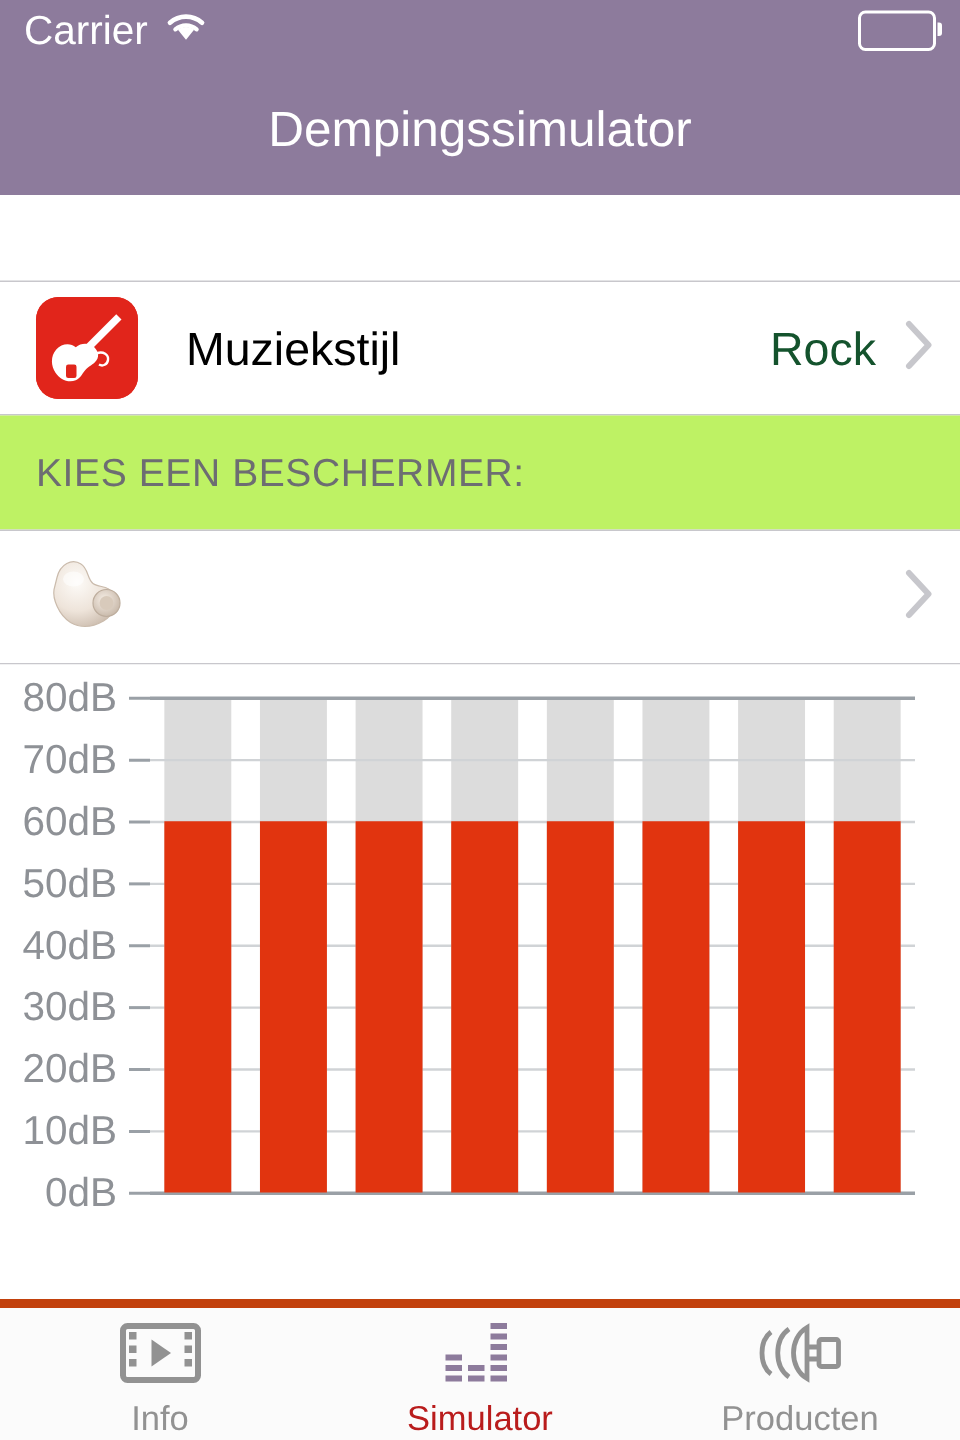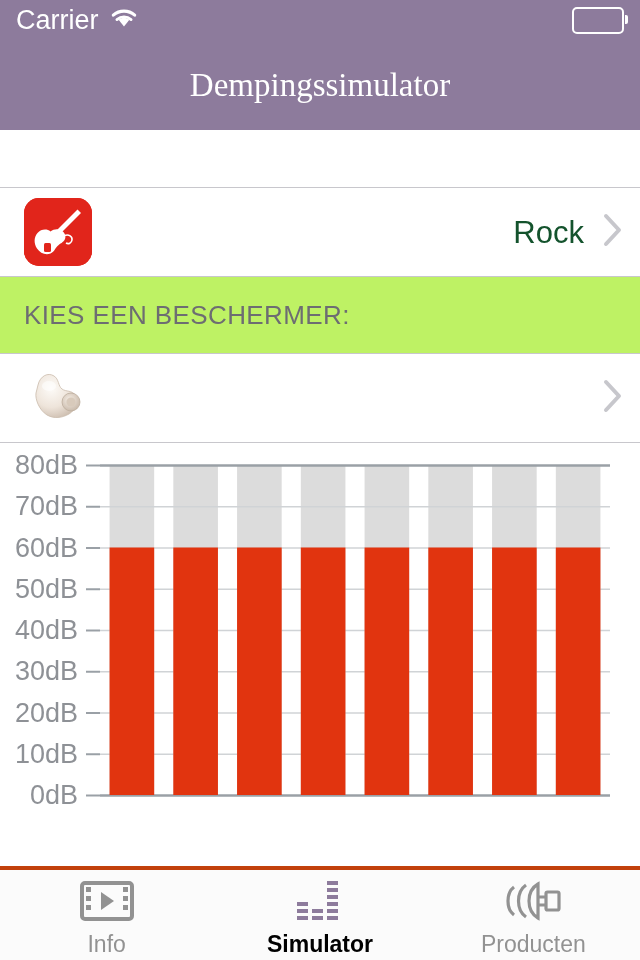--- a/index.html
+++ b/index.html
@@ -86,21 +86,20 @@
     height: 90px;
     background: #8d7b9c;
     display: flex;
     align-items: center;
     justify-content: center;
   }
   .nav-title {
     color: #ffffff;
     font-size: 33px;
     line-height: 1;
-    font-family: Liberation Serif, serif;
   }
 
   
   .content {
     position: absolute;
     top: 130px; left: 0;
     width: 640px;
     height: 736px;
     background: #ffffff;
   }
@@ -180,40 +179,40 @@
   }
   .chart-svg { display: block; }
 
   
   .tab-bar {
     position: absolute;
     bottom: 0; left: 0;
     width: 640px;
     height: 94px;
     background: #fbfbfb;
-    border-top: 4px solid #c2410c;
+    border-top: 6px solid #c2410c;
     box-sizing: border-box;
     display: flex;
   }
   .tab-item {
     flex: 1 1 0;
     display: flex;
     flex-direction: column;
     align-items: center;
     justify-content: center;
     gap: 6px;
     padding-top: 4px;
   }
   .tab-icon { display: block; height: 48px; }
   .tab-label {
     font-size: 23px;
     line-height: 1;
     color: #929292;
   }
-  .tab-item.active .tab-label { color: #000000; font-weight: bold; }
+  .tab-item.active .tab-label { color: #b91c1c; }
 </style>
 </head>
 <body>
 
 <div class="status-bar">
   <div class="status-left">
     <span class="status-carrier">Carrier</span>
     <span class="wifi-icon">
       <svg width="30" height="22" viewBox="0 0 30 22">
         <path d="M15 19.5 L9.6 12.8 C11.1 11.6 13 11 15 11 C17 11 18.9 11.6 20.4 12.8 Z" fill="#ffffff"></path>
@@ -245,20 +244,21 @@
           <path d="M26.5 33.5 C23 30.5 17 31 13.5 35 C9.5 39.5 10 46 13 50.5 C16 55 21.5 57.5 26.5 55.5 C30 54 31 50.5 33.5 48 C36 45.5 39.5 44.5 41 41 C42.5 37.5 40 33.5 36.5 32 C33.5 30.7 29.5 31 26.5 33.5 Z"></path>
         </g>
         <g stroke="#ffffff" stroke-width="1.6" fill="none">
           <path d="M40.5 37.5 C45 36 48.5 38.5 48 42 C47.6 45 44.5 46.5 42 45"></path>
         </g>
         <g fill="#e1251b">
           <rect x="20" y="45" width="7" height="9" rx="1.5"></rect>
         </g>
       </svg>
     </span>
+    <span class="cell-title">Muziekstijl</span>
     <span class="cell-value">Rock</span>
     <span class="chevron">
       <svg width="22" height="36" viewBox="0 0 22 36">
         <path d="M4 4 L17 18 L4 32" stroke="#c7c7cc" stroke-width="4" fill="none" stroke-linecap="round" stroke-linejoin="round"></path>
       </svg>
     </span>
   </div>
 
   <div class="hairline"></div>
 

